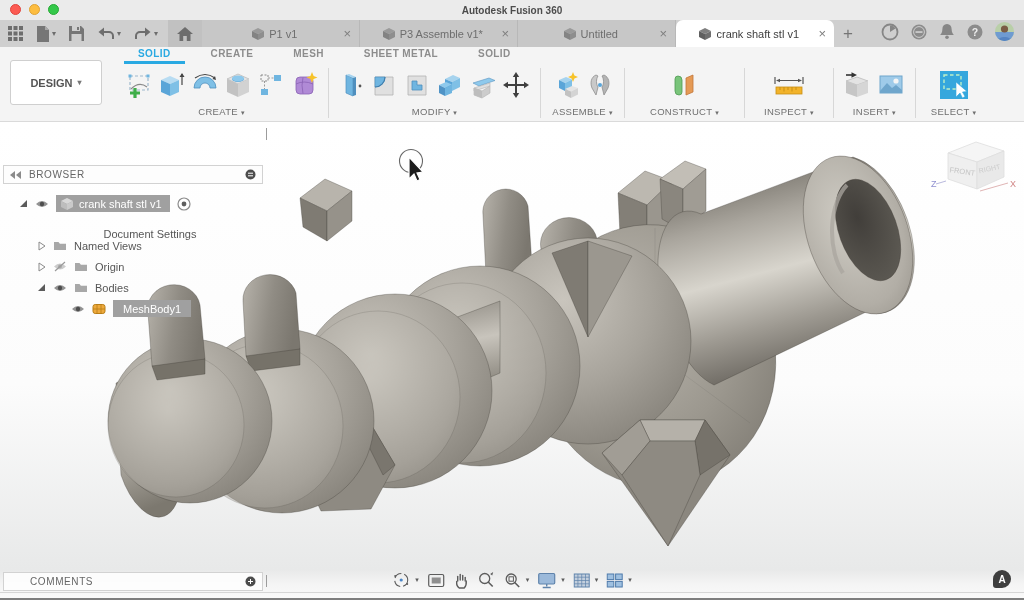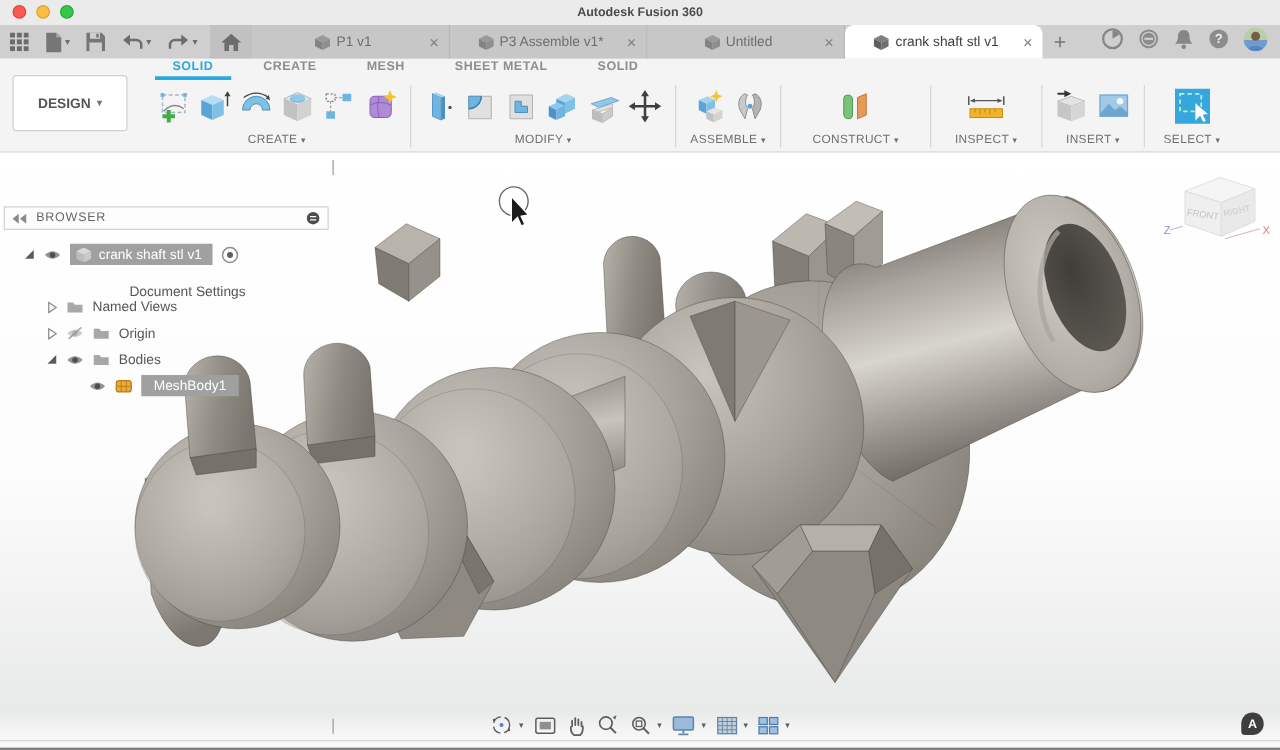--- a/index.html
+++ b/index.html
@@ -695,20 +695,31 @@
             <path d="M5,1.5 V10.5 M9,1.5 V10.5 M1,6 H13" stroke="#b97e17" stroke-width=".8"></path>
           </svg>
         <span class="pill" style="padding:2.5px 10px;">
           <span>MeshBody1</span>
         </span>
       </div>
     </div>
   </div>
   <div class="vhandle" style="left:266px; top:5px;"></div>
 
+  <div class="comments">
+    <div class="panel-head">
+      <span class="panel-title" style="padding-left:20px;">COMMENTS</span>
+      <span class="panel-right">
+        <svg width="11" height="11" viewBox="0 0 11 11">
+            <circle cx="5.5" cy="5.5" r="5" fill="#4c4c4c"></circle>
+            <path d="M5.5,3 V8 M3,5.5 H8" stroke="#fff" stroke-width="1"></path>
+          </svg>
+      </span>
+    </div>
+  </div>
   <div class="vhandle" style="left:266px; bottom:11px;"></div>
 
   <div class="navbar">
     <span class="nicon">
       <svg width="18" height="18" viewBox="0 0 18 18">
           <circle cx="9" cy="9" r="6.5" fill="none" stroke="#5c5c5c" stroke-width="1.1" stroke-dasharray="8 3"></circle>
           <circle cx="9" cy="9" r="1.6" fill="#4a86c8"></circle>
           <circle cx="3" cy="5" r="1" fill="#5c5c5c"></circle>
           <circle cx="15" cy="13" r="1" fill="#5c5c5c"></circle>
         </svg>

